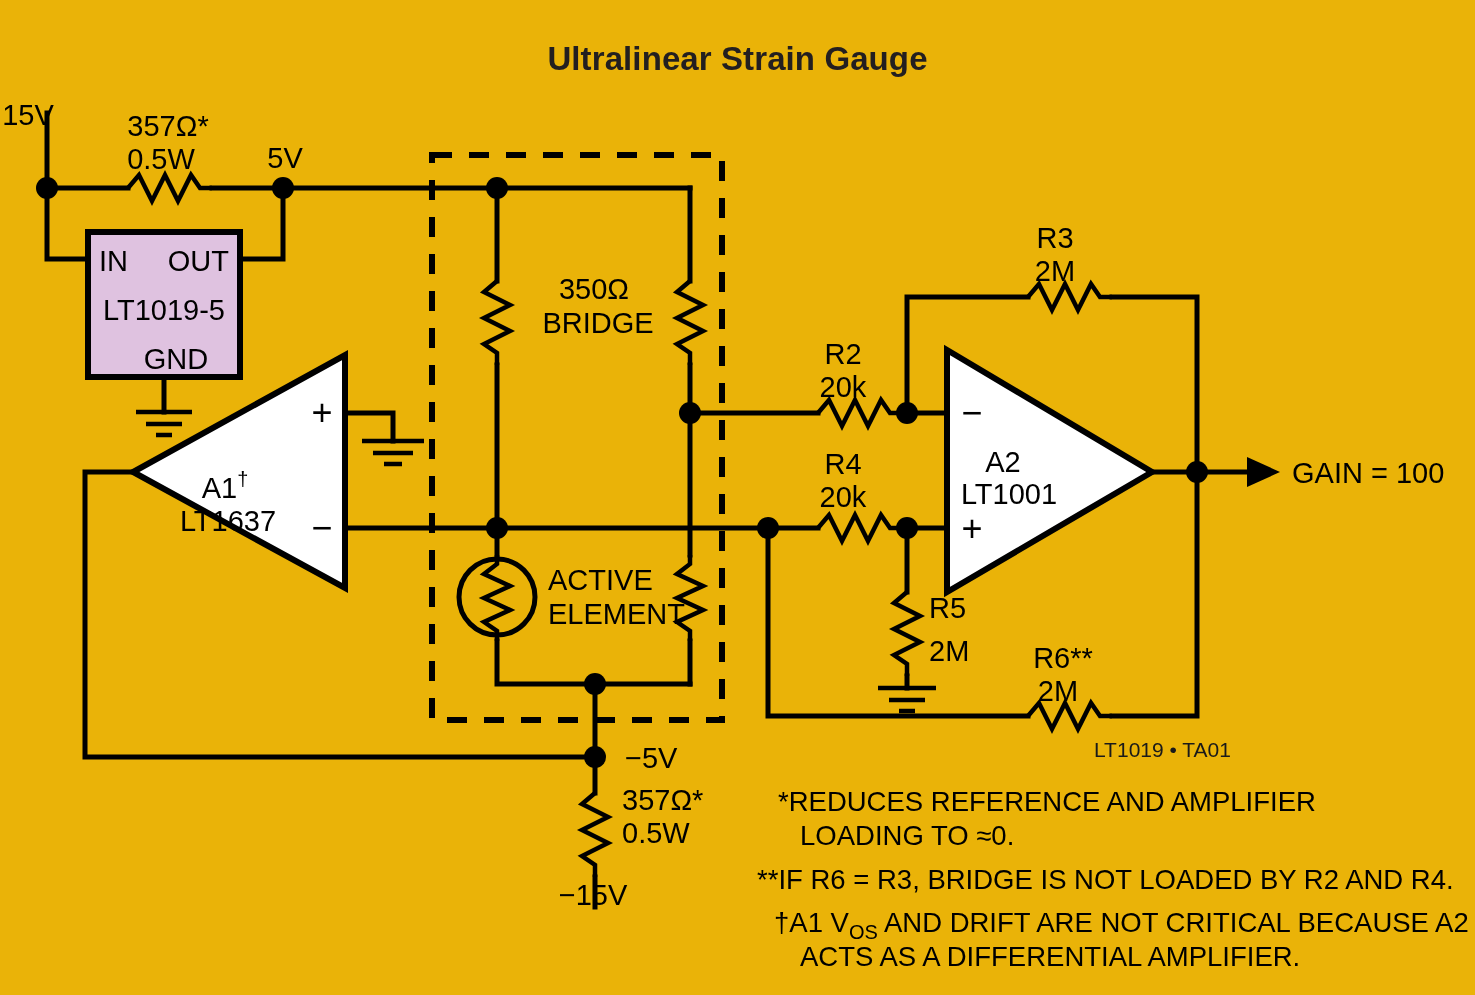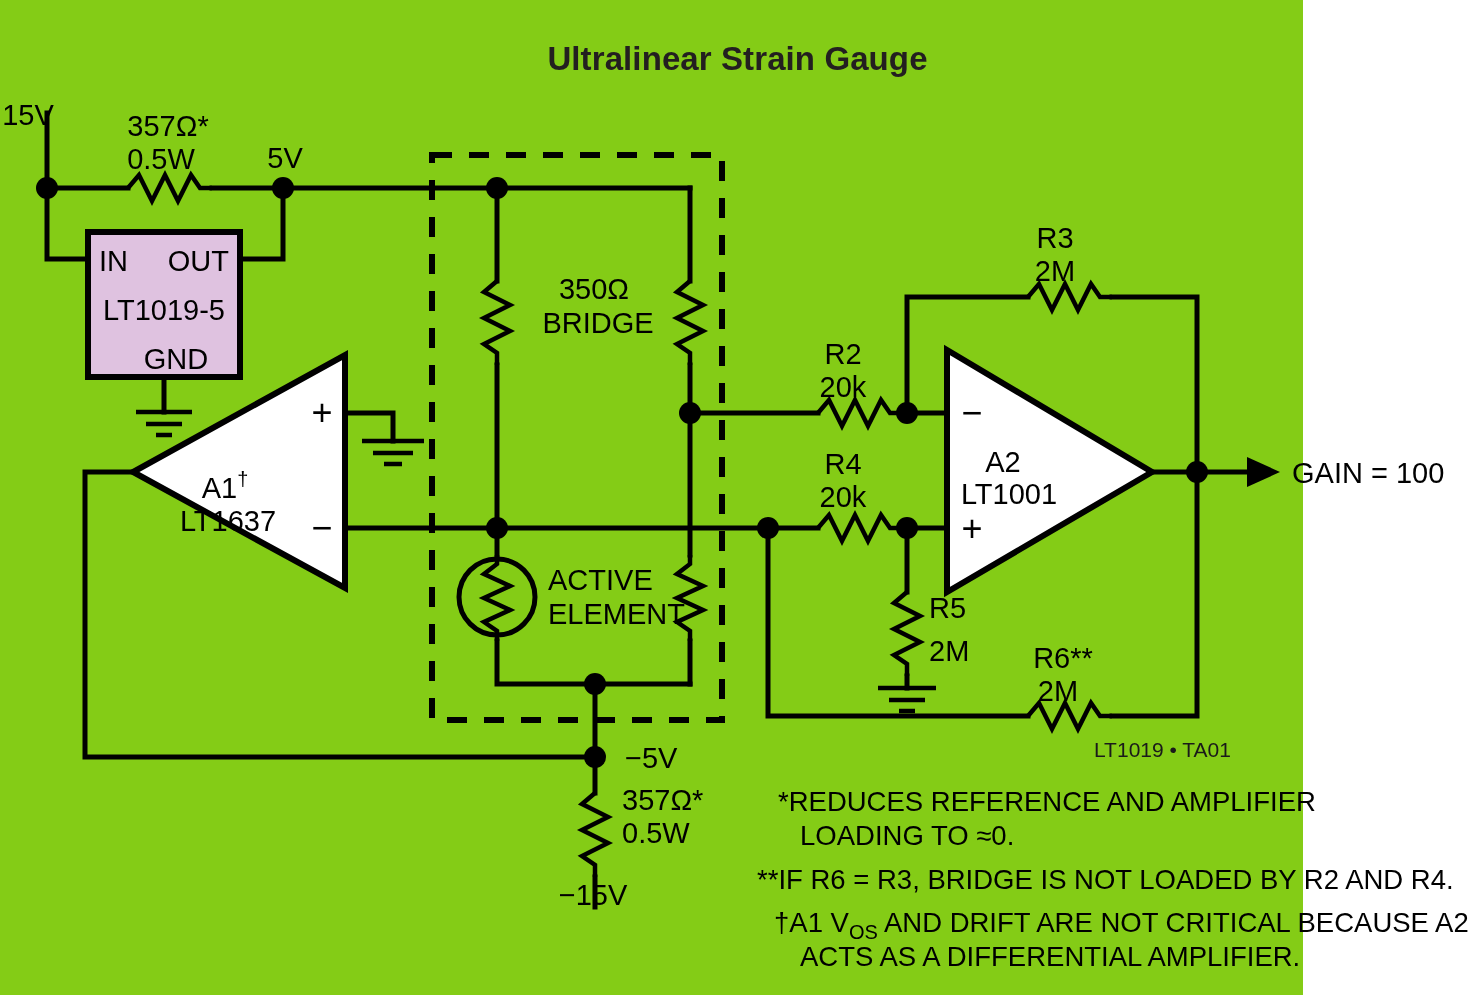--- a/index.html
+++ b/index.html
@@ -8,23 +8,23 @@
     background: #ffffff;
   }
   body {
     width: 1475px;
     height: 995px;
     font-family: "Liberation Sans", sans-serif;
     overflow: hidden;
   }
   #root {
     position: relative;
-    width: 1303px;
+    width: 1475px;
     height: 995px;
-    background: #84cc16;
+    background: #eab308;
   }
   svg#schematic {
     position: absolute;
     left: 0;
     top: 0;
     width: 1475px;
     height: 995px;
   }
   .wire {
     stroke: #000000;

